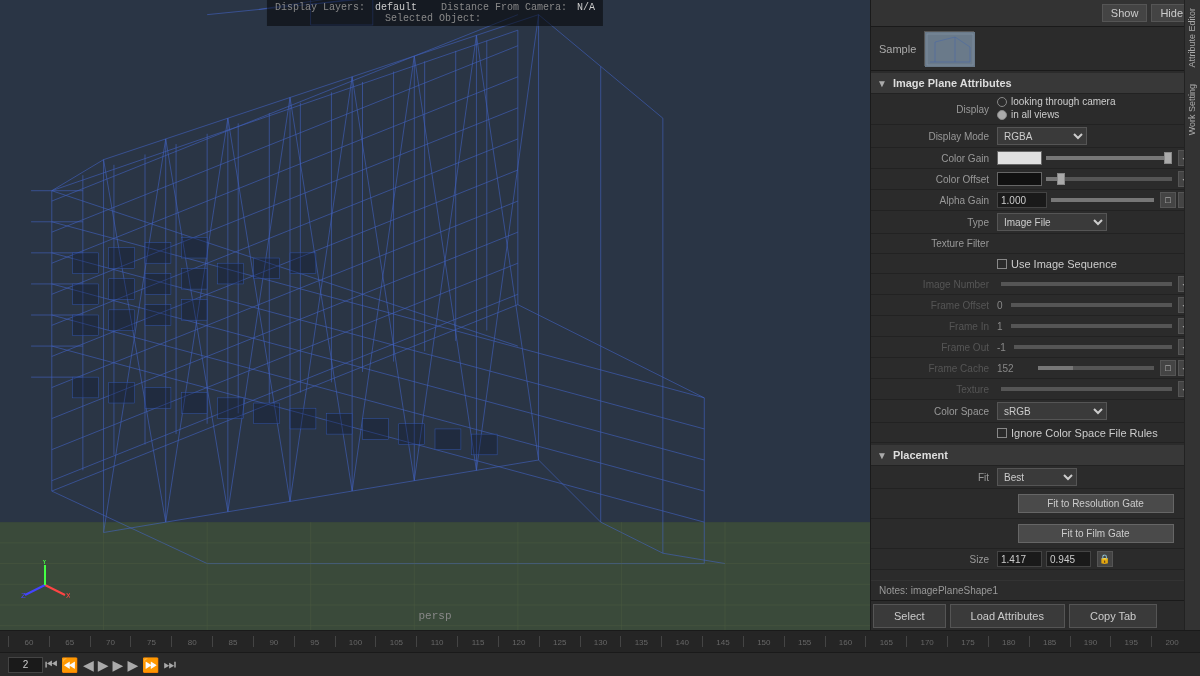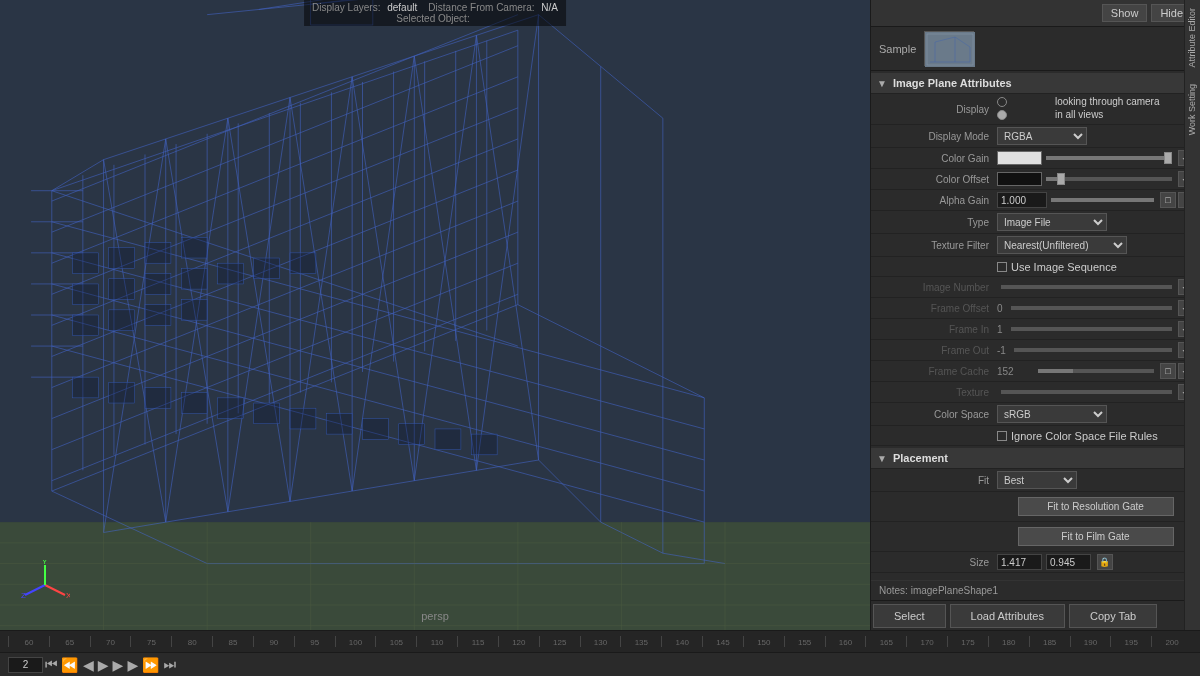--- a/index.html
+++ b/index.html
@@ -2,21 +2,21 @@
 <html><head>
   <meta charset="utf-8">
   <style>
     * { margin: 0; padding: 0; box-sizing: border-box; }
     body { width: 1200px; height: 676px; overflow: hidden; background: #1a1a1a; font-family: Arial, sans-serif; font-size: 11px; color: #ccc; display: flex; flex-direction: column; }
 
     .main-area { display: flex; flex: 1; overflow: hidden; }
 
     
     .viewport { flex: 1; position: relative; background: #2a3a4a; overflow: hidden; }
-    .viewport-canvas { width: 100%; height: 100%; background: linear-gradient(135deg, #1a2535 0%, #2a3a5a 40%, #1e2d42 100%); position: relative; }
+    .viewport-canvas { width: 100%; height: 100%; background: linear-gradient(135deg, #1a2535 0%, #2a3a5a 40%, #1e2d42 100%); position: relative; font-family: Liberation Mono, monospace; }
 
     
     .wireframe-container { position: absolute; top: 0; left: 0; width: 100%; height: 100%; }
 
     
     .hud-top { position: absolute; top: 0; left: 50%; transform: translateX(-50%); background: rgba(0,0,0,0.5); padding: 2px 8px; font-size: 10px; color: #aaa; text-align: center; }
     .hud-label { color: #888; }
     .hud-val { color: #ccc; margin-left: 4px; }
 
     .persp-label { position: absolute; bottom: 8px; left: 50%; transform: translateX(-50%); color: #888; font-size: 11px; }
@@ -66,21 +66,21 @@
     .color-swatch-black { background: #111; }
 
     
     .slider-container { display: flex; align-items: center; flex: 1; }
     .slider-bar { flex: 1; height: 4px; background: #555; margin: 0 4px; position: relative; }
     .slider-fill { height: 100%; background: #777; }
     .slider-thumb { position: absolute; right: 40%; top: -4px; width: 8px; height: 12px; background: #aaa; border: 1px solid #888; }
 
     
     .radio-group { display: flex; flex-direction: column; }
-    .radio-row { display: flex; align-items: center; margin-bottom: 2px; gap: 44px; }
+    .radio-row { display: flex; align-items: center; margin-bottom: 2px; }
     .radio-dot { width: 10px; height: 10px; border-radius: 50%; border: 1px solid #888; margin-right: 4px; display: inline-block; }
     .radio-dot-filled { background: #aaa; }
     .radio-label { font-size: 10px; color: #ccc; }
 
     
     .checkbox-row { display: flex; align-items: center; }
     .checkbox-box { width: 10px; height: 10px; border: 1px solid #888; margin-right: 4px; background: #2b2b2b; }
 
     
     .icon-btn { width: 16px; height: 16px; background: #444; border: 1px solid #555; color: #ccc; font-size: 9px; cursor: pointer; display: flex; align-items: center; justify-content: center; margin-left: 2px; }
@@ -406,25 +406,20 @@
           <span class="attr-label">Type</span>
           <div class="attr-value">
             <select class="attr-select" style="width:110px">
               <option>Image File</option>
             </select>
           </div>
         </div>
 
         <div class="attr-row">
           <span class="attr-label">Texture Filter</span>
-          <div class="attr-value">
-            <select class="attr-select" style="width:130px">
-              <option>Nearest(Unfiltered)</option>
-            </select>
-          </div>
         </div>
 
 
         <div class="attr-row">
           <span class="attr-label"></span>
           <div class="attr-value checkbox-row">
             <span class="checkbox-box"></span>
             <span>Use Image Sequence</span>
           </div>
         </div>

